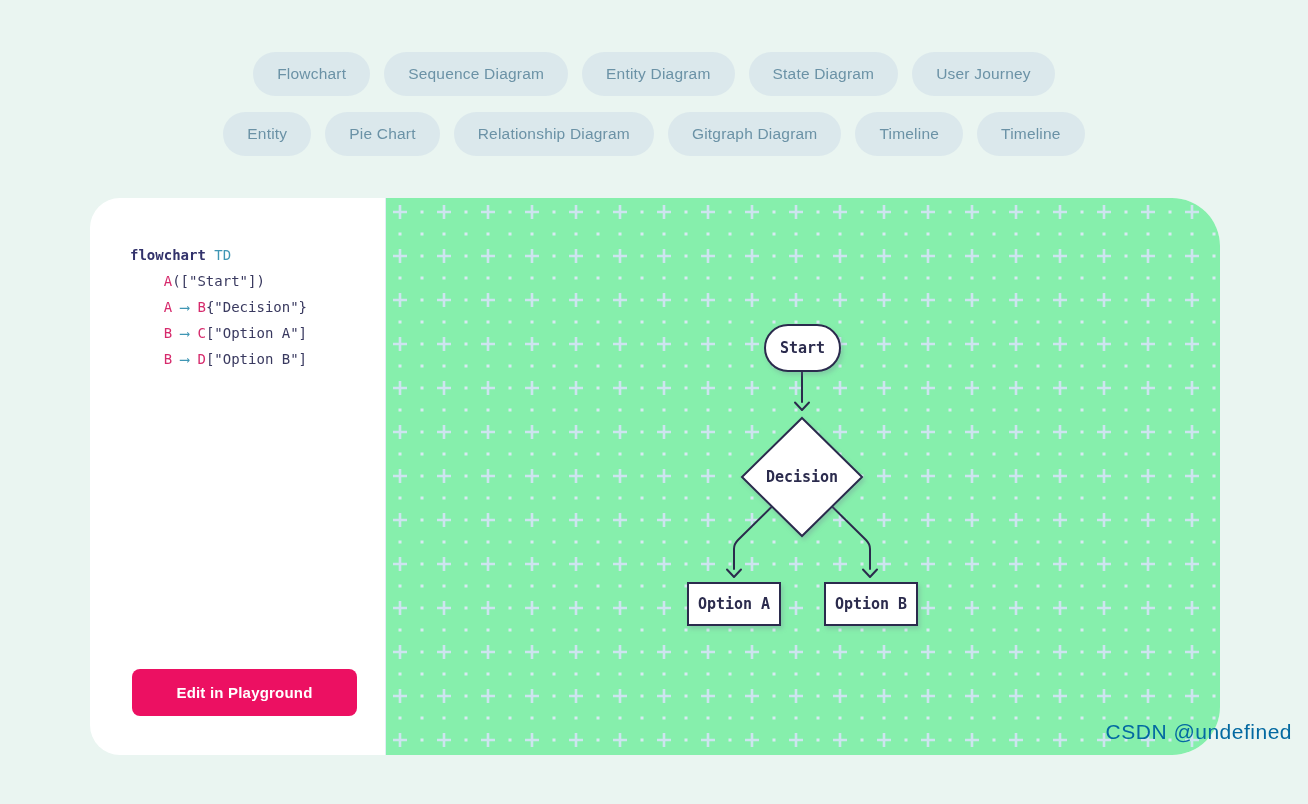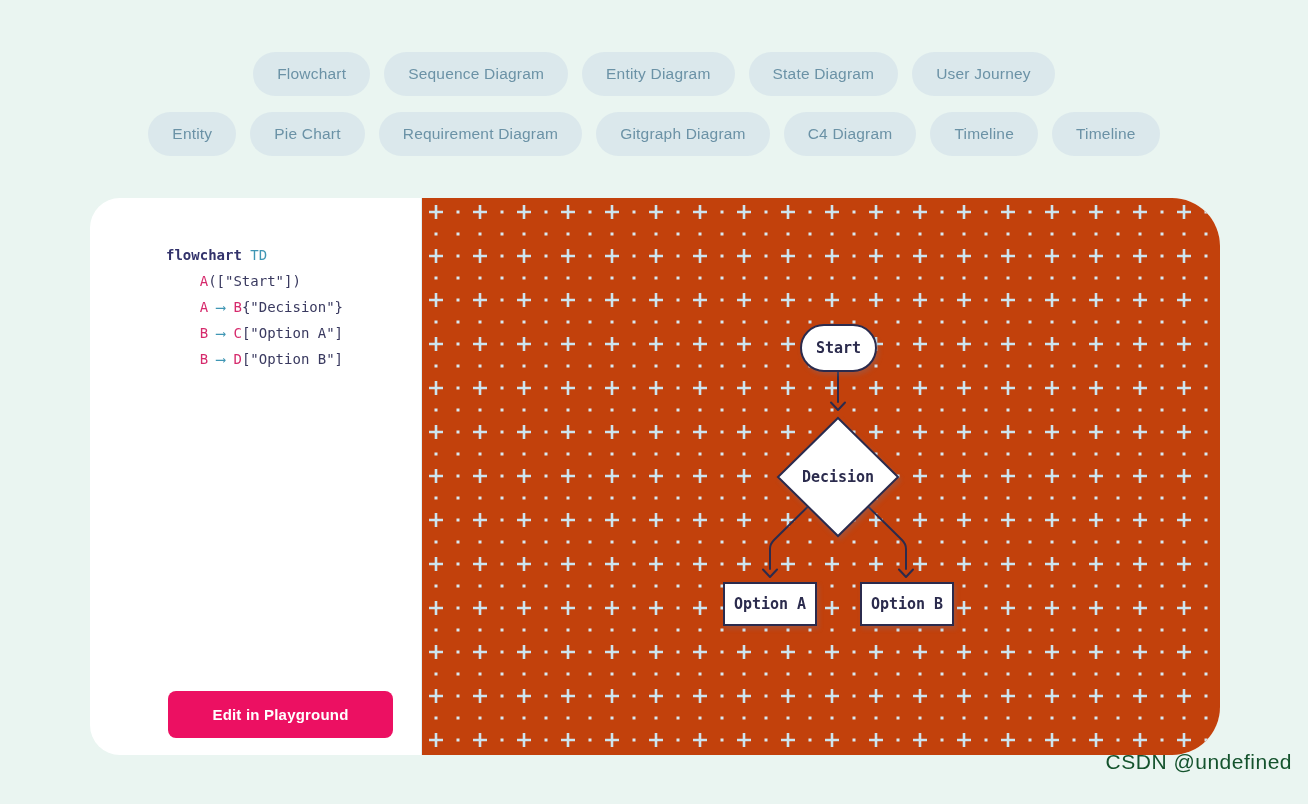--- a/index.html
+++ b/index.html
@@ -17,78 +17,77 @@
     height:44px; border-radius:22px; background:#dbe8ec;
     display:flex; align-items:center; padding:0 24px;
     color:#6b92a6; font-size:15.5px; letter-spacing:.2px;
     cursor:pointer; white-space:nowrap;
   }
 
   
   .card {
     position:absolute; left:90px; top:198px; width:1130px; height:557px;
     background:#ffffff; border-radius:30px 48px 48px 30px;
-    display:flex; overflow:hidden;padding-left:36px;
+    display:flex; overflow:hidden;
   }
   .code-panel {
     width:296px; position:relative; flex-shrink:0;
     border-right:1px solid #e2eef4;
   }
   .code-block {
     padding:44px 0 0 40px;
     font-family:"DejaVu Sans Mono", monospace;
     font-size:14px; line-height:26px; color:#39395f;
     white-space:pre;
   }
   .tok-kw { color:#32326b; font-weight:bold; }
   .tok-ty { color:#3f96b4; }
   .tok-id { color:#d62a6c; }
   .tok-op { color:#3f96b4; }
   .tok-pl { color:#39395f; }
 
   .playground-btn {
-    position:absolute; left:42px; top:493px; width:225px; height:47px;
+    position:absolute; left:42px; top:471px; width:225px; height:47px;
     background:#ec1062; border:none; border-radius:8px;
     color:#ffffff; font-weight:bold; font-size:15px;
     font-family:"Liberation Sans", sans-serif;
     display:flex; align-items:center; justify-content:center;
     cursor:pointer; letter-spacing:.2px;
   }
 
-  .preview { flex:1; position:relative; background:#c2410c; }
+  .preview { flex:1; position:relative; background:#86efac; }
   .preview svg { position:absolute; left:0; top:0; }
   .node-shape { filter:drop-shadow(2px 3px 2px rgba(110,120,145,.28)); }
   .node-label {
     font-family:"DejaVu Sans Mono", monospace;
     font-weight:bold; font-size:15px; fill:#2b2b4d;
   }
 
   
   .watermark {
-    position:absolute; right:16px; top:750px;
-    font-size:21px; color:#14532d; letter-spacing:.5px;
+    position:absolute; right:16px; top:720px;
+    font-size:21px; color:#0369a1; letter-spacing:.5px;
   }
 </style>
 </head>
 <body>
 
 <div class="tab-rows">
   <div class="tab-row" id="tab-row-1">
       <div class="pill">Flowchart</div>
       <div class="pill">Sequence Diagram</div>
       <div class="pill">Entity Diagram</div>
       <div class="pill">State Diagram</div>
       <div class="pill">User Journey</div>
     </div>
   <div class="tab-row" id="tab-row-2">
       <div class="pill">Entity</div>
       <div class="pill">Pie Chart</div>
-      <div class="pill">Requirement Diagram</div>
+      <div class="pill">Relationship Diagram</div>
       <div class="pill">Gitgraph Diagram</div>
-      <div class="pill">C4 Diagram</div>
       <div class="pill">Timeline</div>
       <div class="pill">Timeline</div>
     </div>
 </div>
 
 <div class="card">
 
   <div class="code-panel">
     <div class="code-block" id="code-block"><div class="code-line"><span class="tok-kw">flowchart</span><span class="tok-pl"> </span><span class="tok-ty">TD</span></div><div class="code-line"><span class="tok-pl">    </span><span class="tok-id">A</span><span class="tok-pl">(["Start"])</span></div><div class="code-line"><span class="tok-pl">    </span><span class="tok-id">A</span><span class="tok-pl"> </span><span class="tok-op">⟶</span><span class="tok-pl"> </span><span class="tok-id">B</span><span class="tok-pl">{"Decision"}</span></div><div class="code-line"><span class="tok-pl">    </span><span class="tok-id">B</span><span class="tok-pl"> </span><span class="tok-op">⟶</span><span class="tok-pl"> </span><span class="tok-id">C</span><span class="tok-pl">["Option A"]</span></div><div class="code-line"><span class="tok-pl">    </span><span class="tok-id">B</span><span class="tok-pl"> </span><span class="tok-op">⟶</span><span class="tok-pl"> </span><span class="tok-id">D</span><span class="tok-pl">["Option B"]</span></div></div>
     <button class="playground-btn">Edit in Playground</button>

